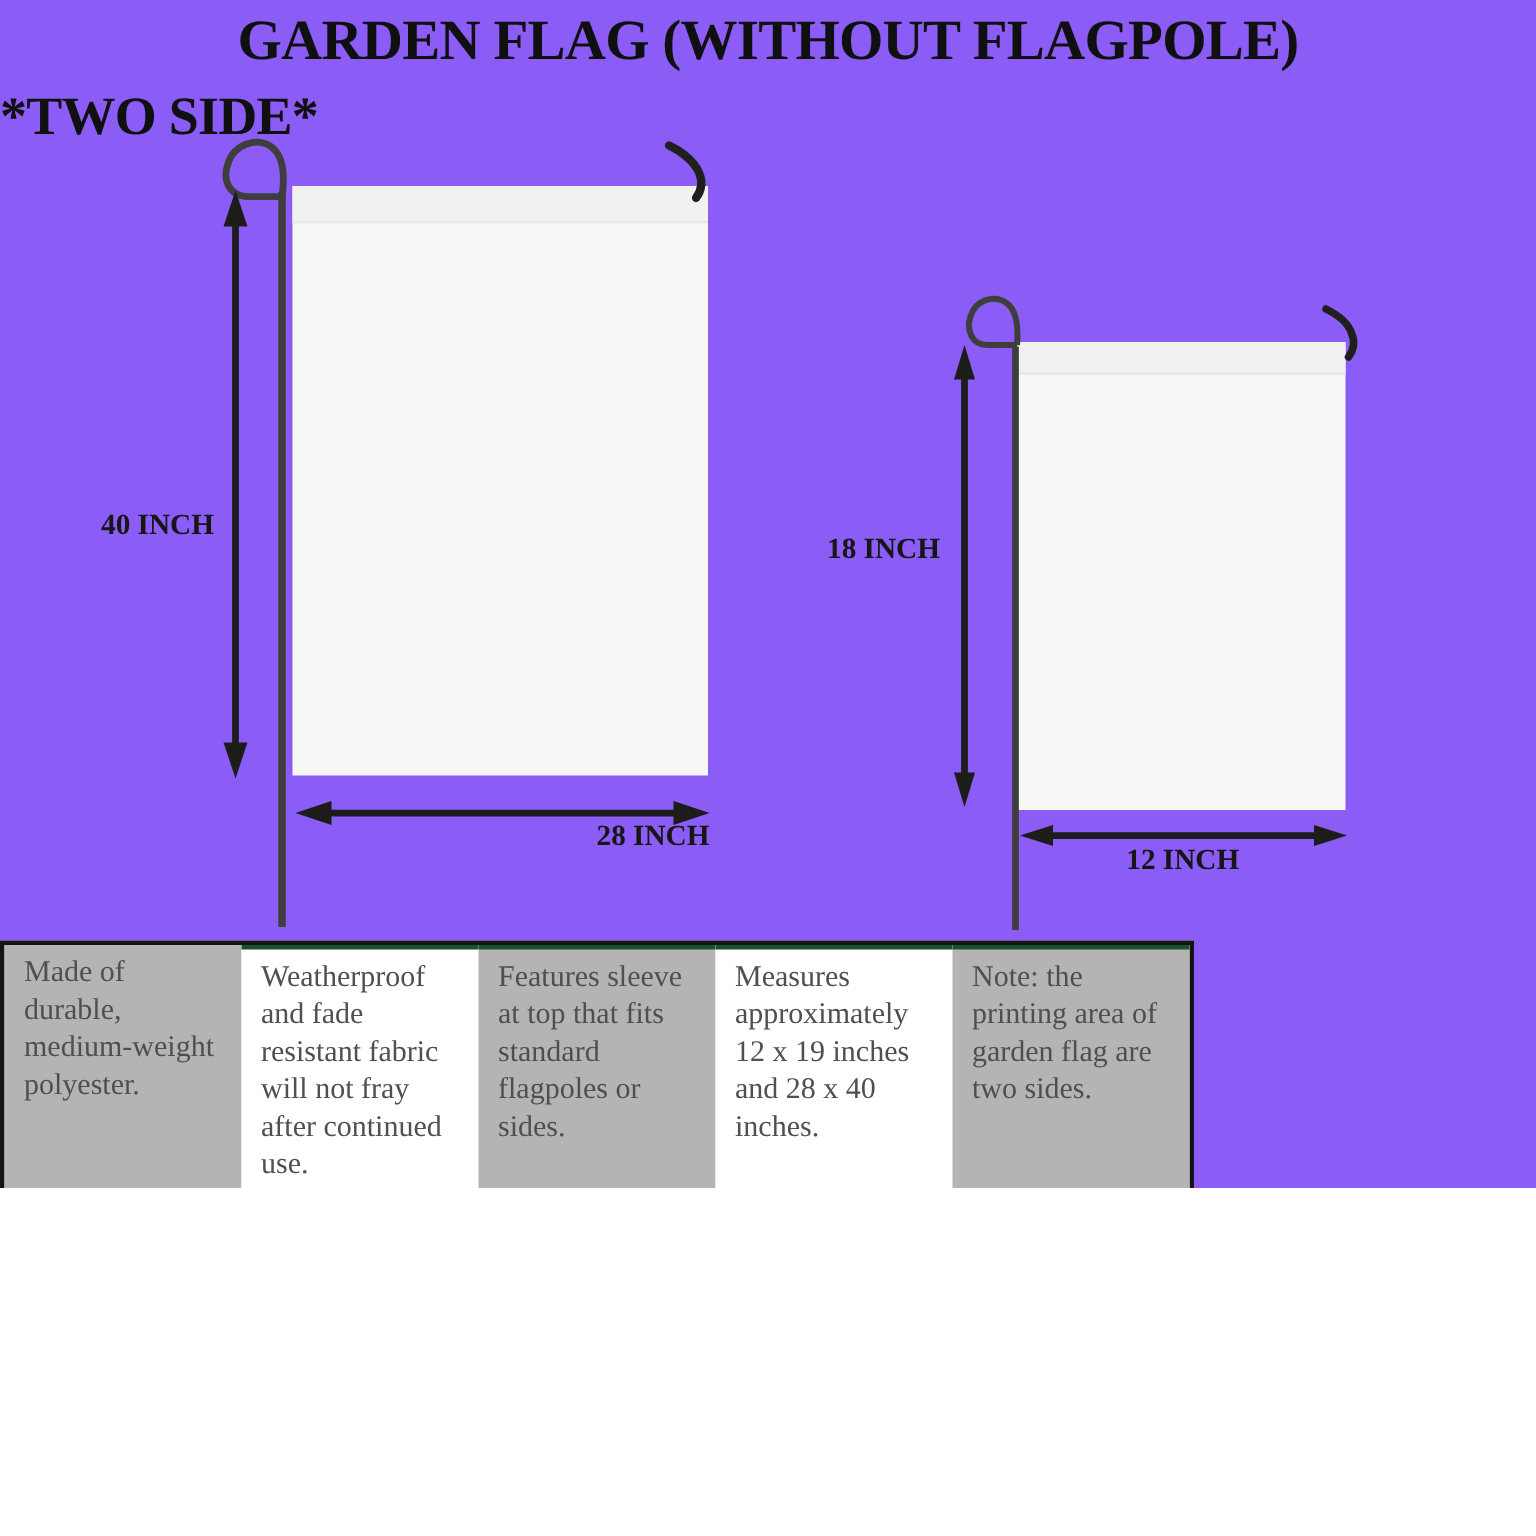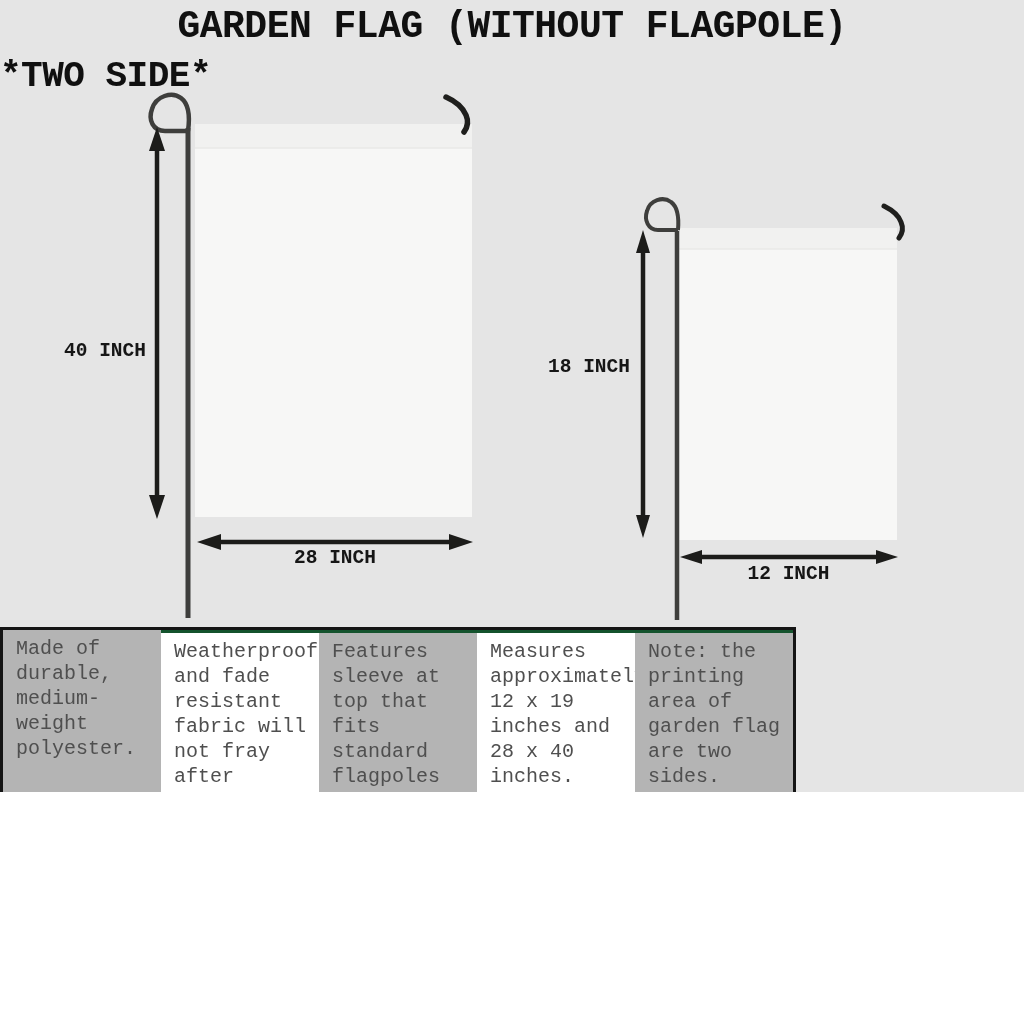--- a/index.html
+++ b/index.html
@@ -1,23 +1,23 @@
 <!DOCTYPE html>
 <html><head>
 <meta charset="utf-8">
 <style>
   * { margin: 0; padding: 0; box-sizing: border-box; }
   html, body { background: #ffffff; }
   .page {
     position: relative;
     width: 1024px;
     height: 792px;
-    background: #e5e5e5;
+    background: #8b5cf6;
     overflow: hidden;
-    font-family: Liberation Mono, monospace;
+    font-family: Liberation Serif, serif;
     color: #111111;
   }
   .title-line1 {
     position: absolute;
     top: 5px; left: 0; width: 1024px;
     text-align: center;
     font-size: 38px;
     font-weight: bold;
     letter-spacing: -0.5px;
     color: #101010;
@@ -40,21 +40,21 @@
   }
   .dim-label {
     position: absolute;
     font-size: 19.5px;
     font-weight: bold;
     color: #161616;
     text-align: center;
     white-space: nowrap;
   }
   .label-40 { top: 304px; left: 62px;  width: 86px; margin-top: 36px;  }
-  .label-28 { top: 547px; left: 197px; width: 276px; }
+  .label-28 { top: 547px; left: 197px; width: 276px; text-align: right; }
   .label-18 { top: 356px; left: 547px; width: 84px;  }
   .label-12 { top: 563px; left: 679px; width: 219px; }
   .feature-table {
     position: absolute;
     top: 627px; left: 0;
     width: 796px; height: 293px;
     border: 3px solid #141414;
     display: flex;
     background: #ffffff;
   }

